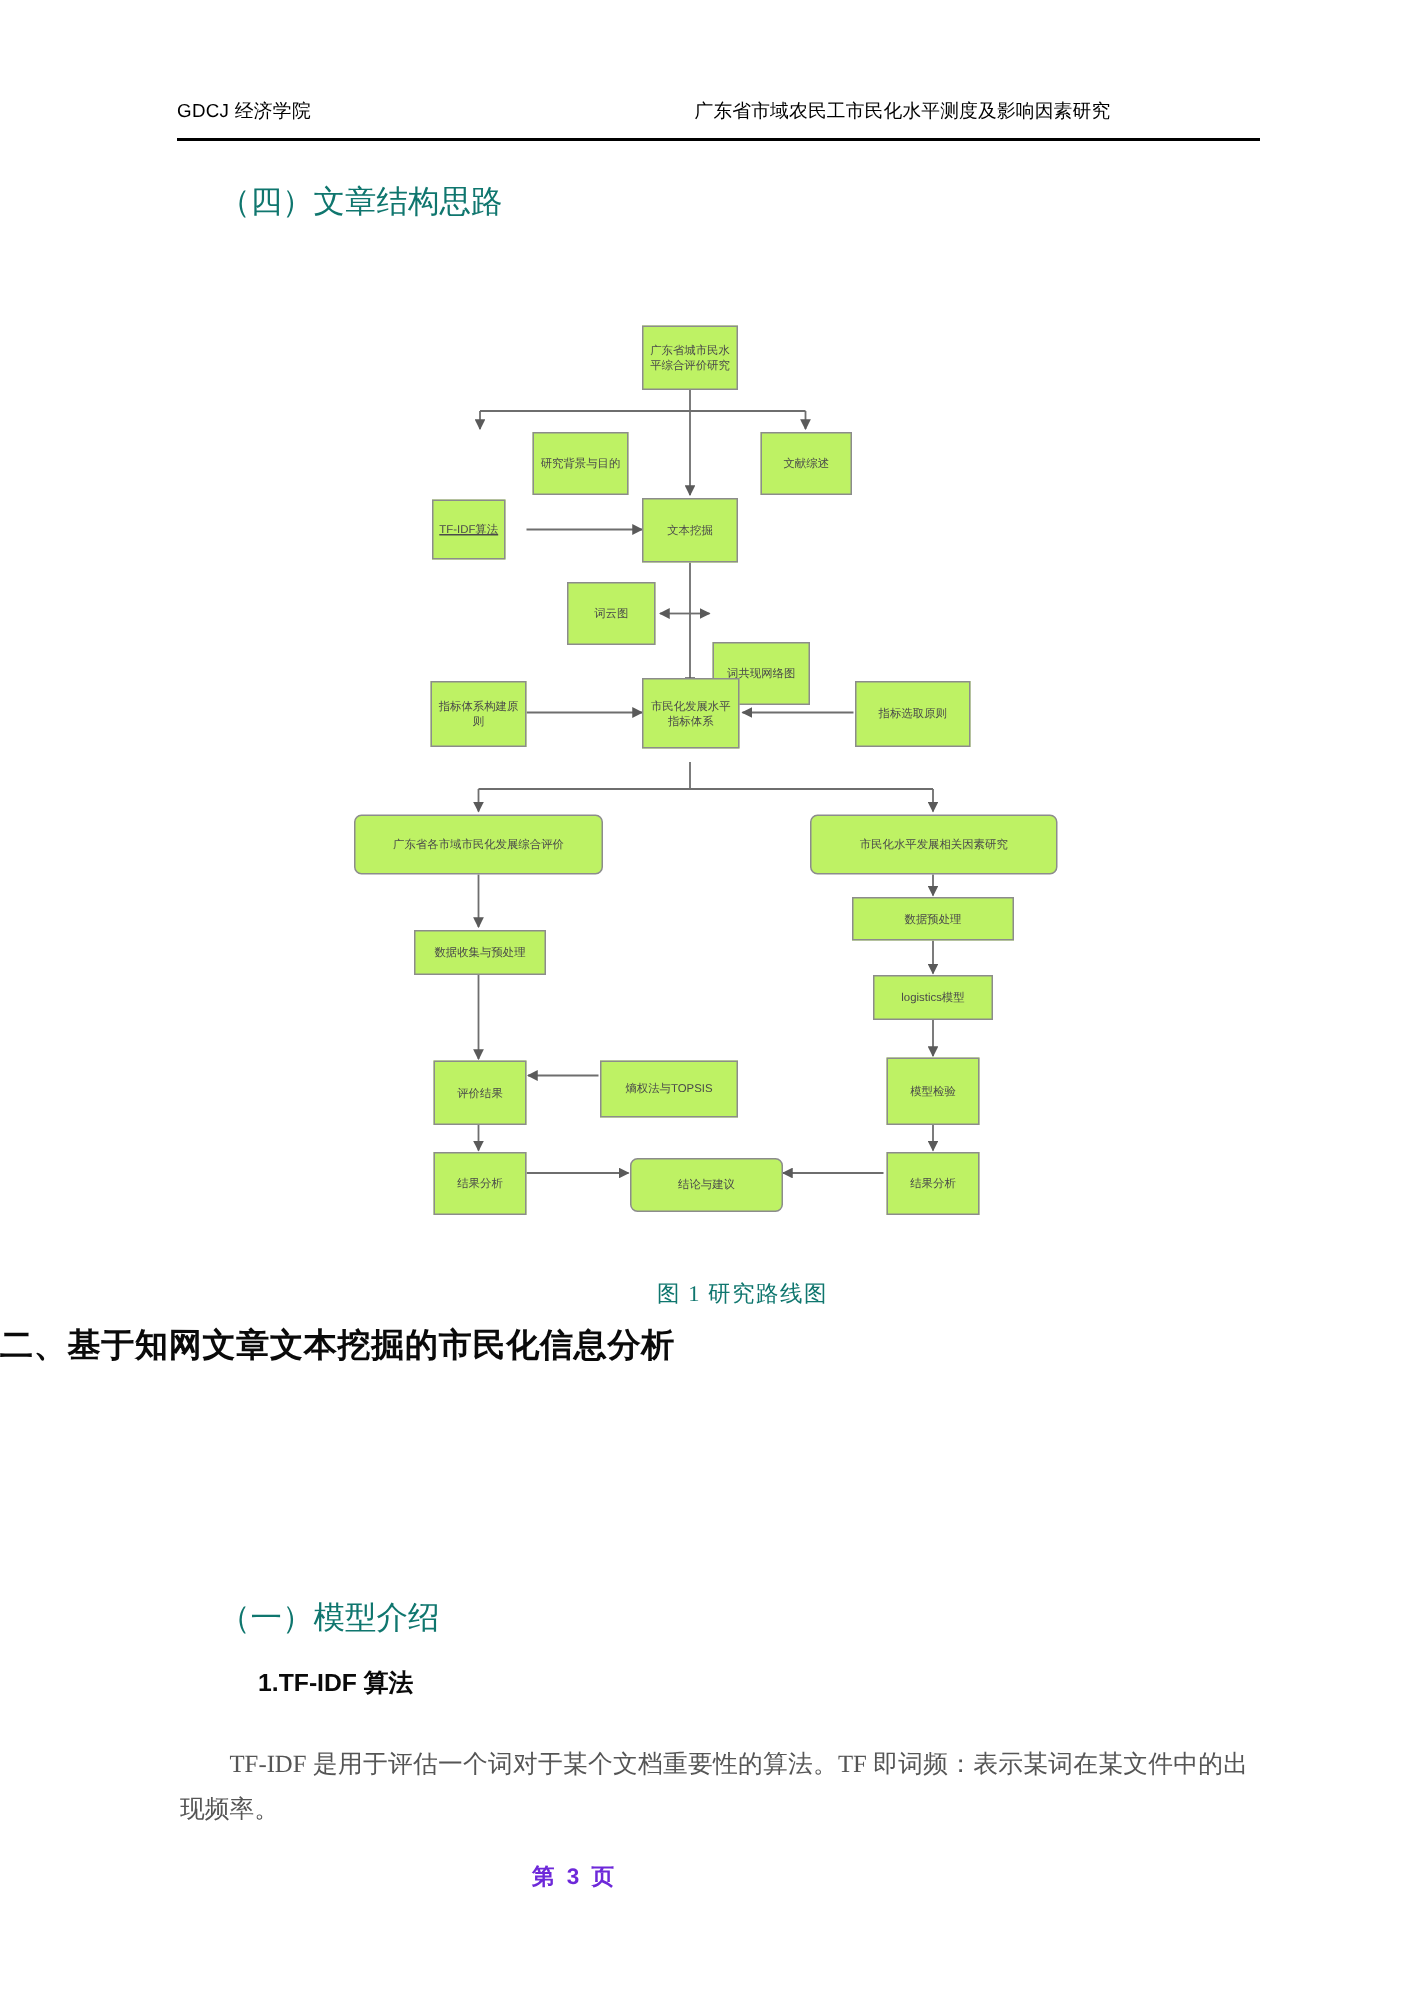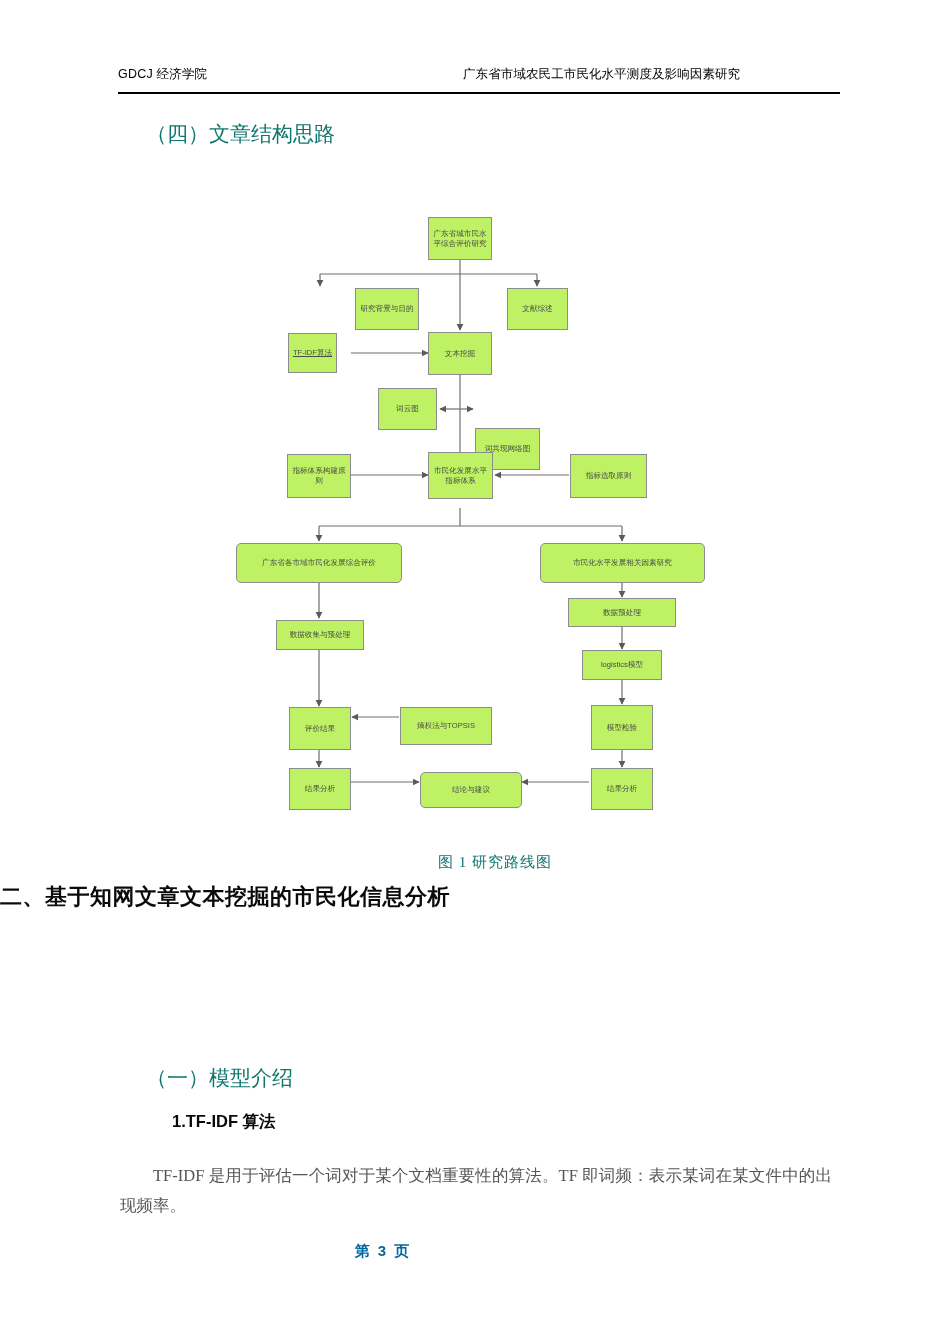--- a/index.html
+++ b/index.html
@@ -114,21 +114,21 @@
   #footer {
     position: absolute;
     left: 0;
     top: 1242px;
     width: 766px;
     text-align: center;
     font-family: "Liberation Sans", "DejaVu Sans", sans-serif;
     font-weight: bold;
     font-size: 15px;
     letter-spacing: 2px;
-    color: #0369a1;
+    color: #6d28d9;
   }
 
   
   #flowchart {
     position: absolute;
     left: 0;
     top: 190px;
     width: 950px;
     height: 650px;
   }

